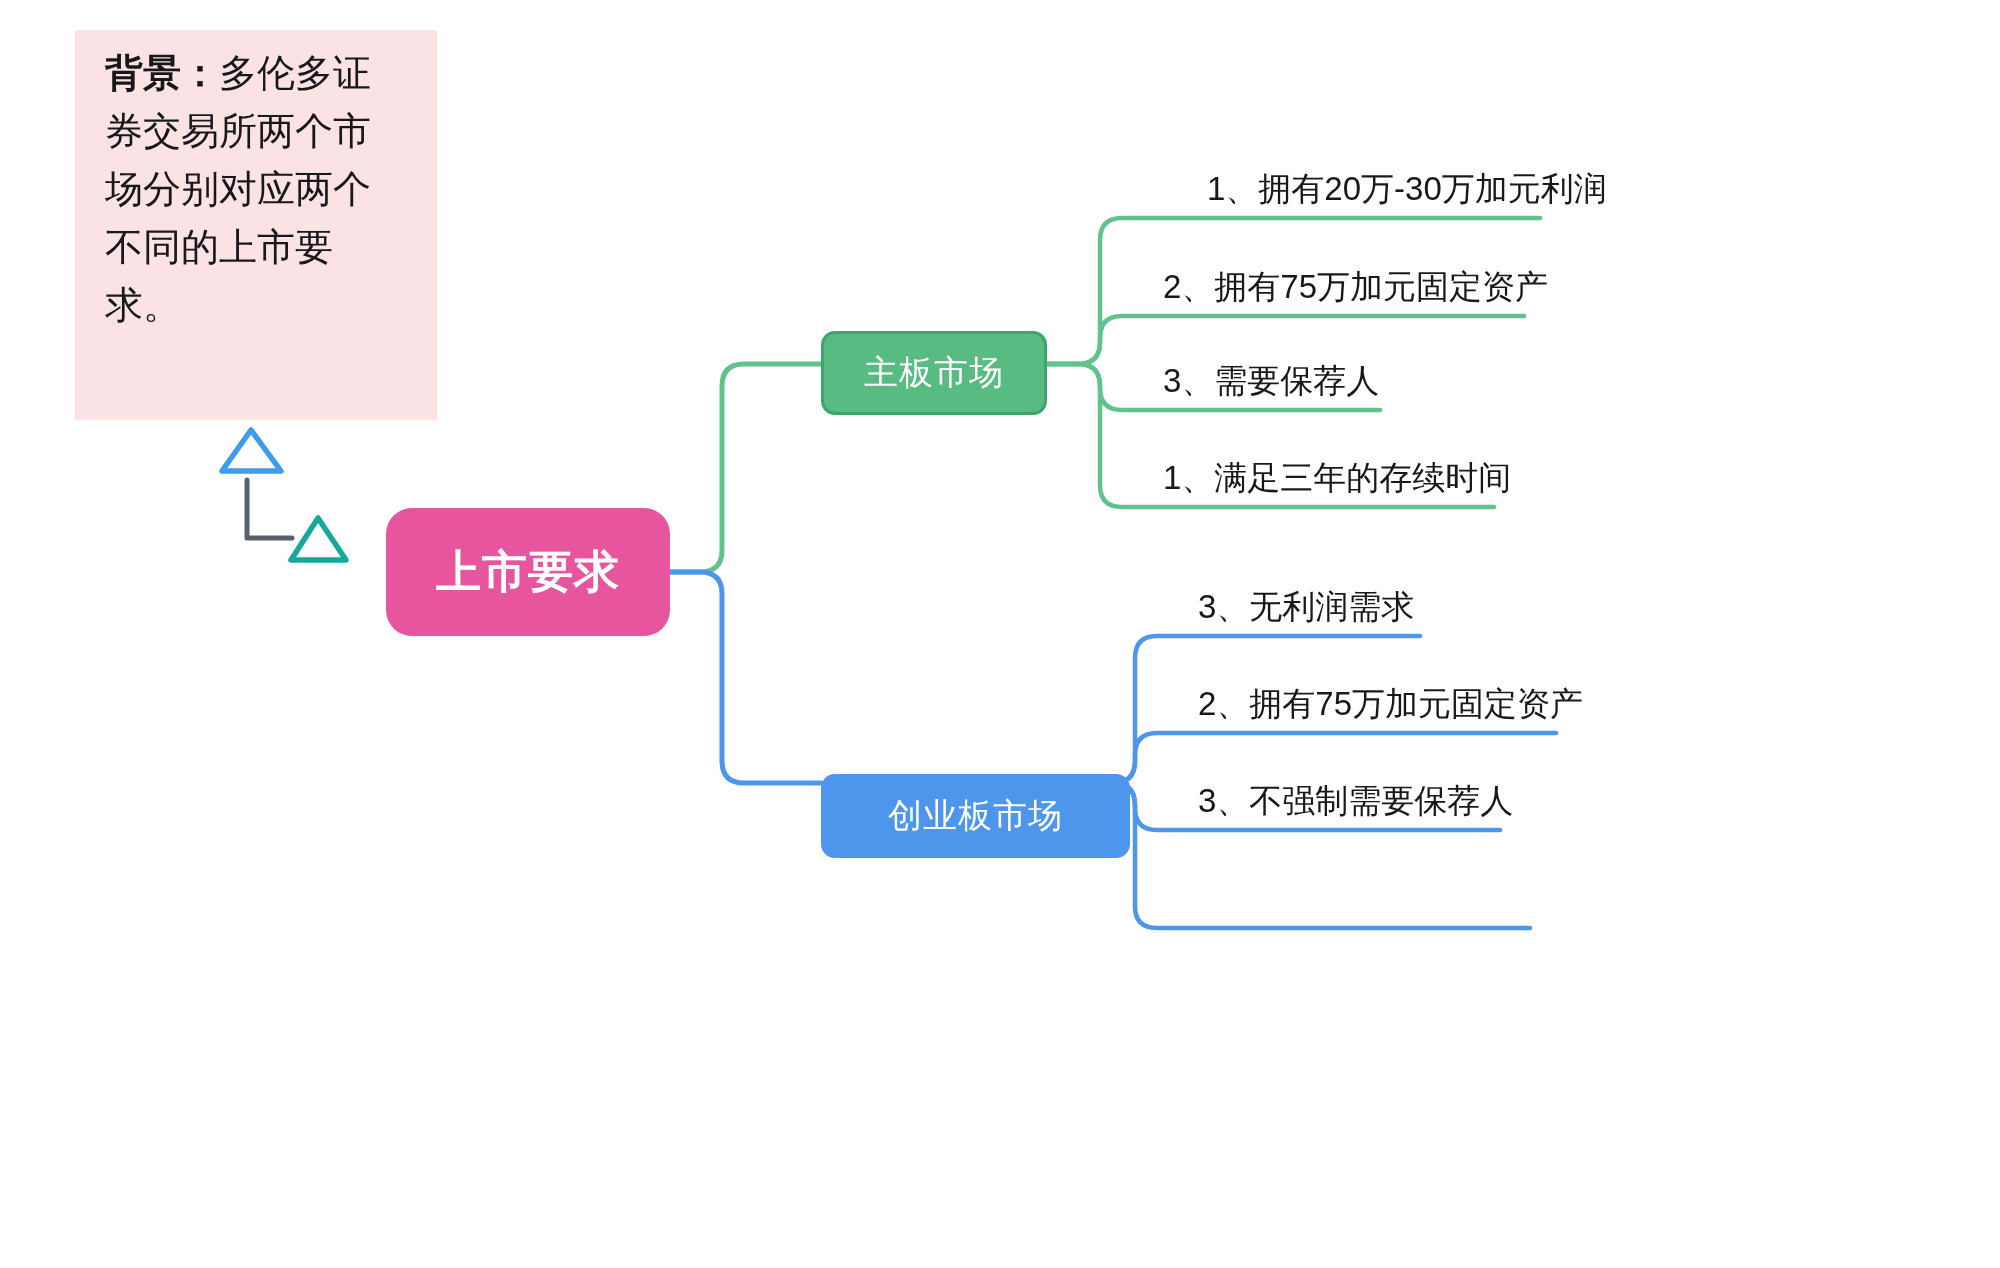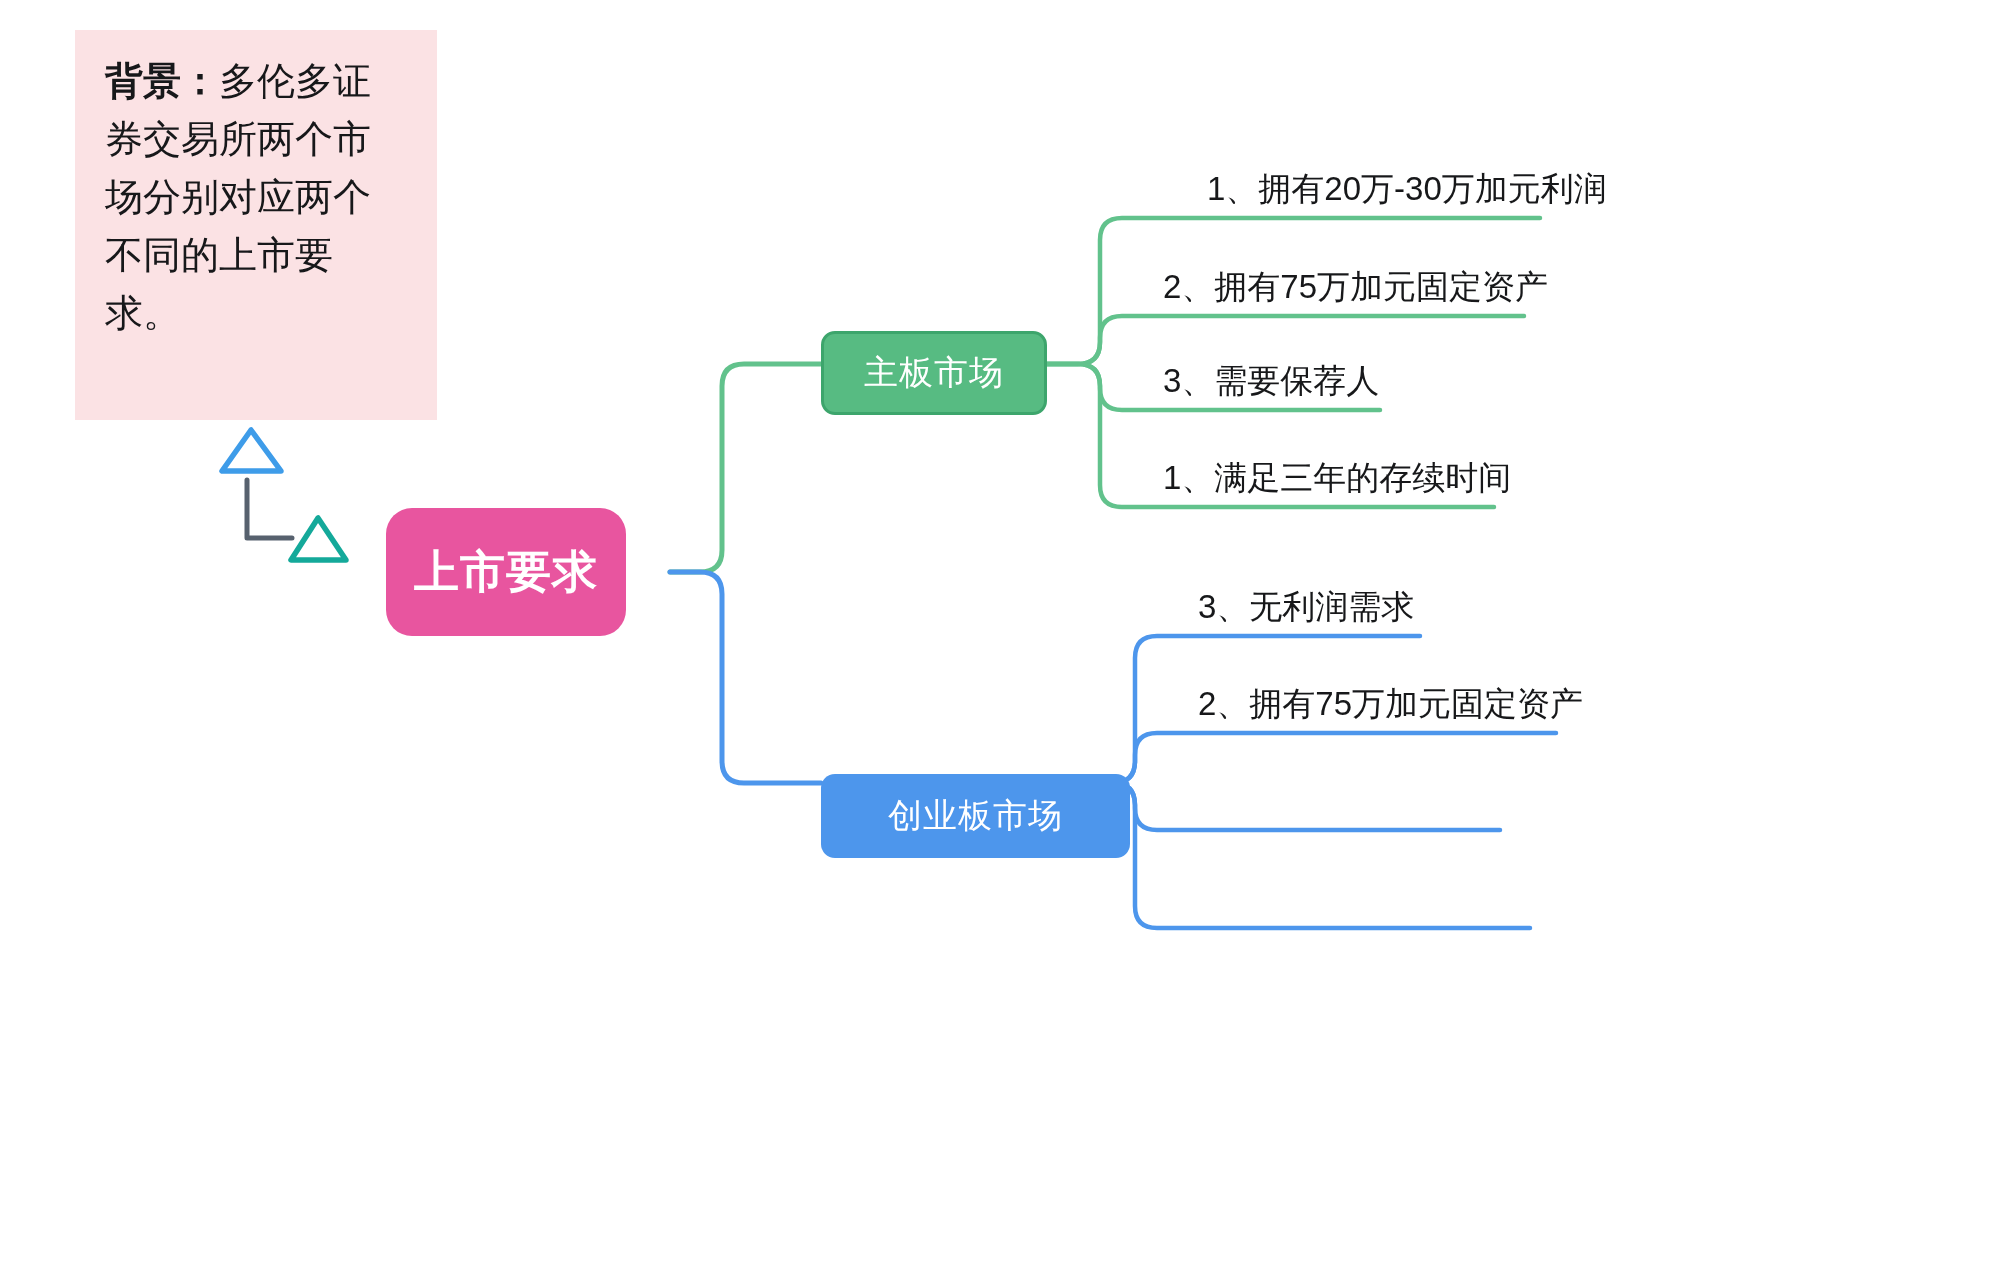--- a/index.html
+++ b/index.html
@@ -27,31 +27,31 @@
   .leafline  { stroke-width: 4.5; }
   .marker-blue { stroke: var(--marker-blue, #3E9CE9); stroke-width: 5.5; }
   .marker-teal { stroke: var(--marker-teal, #14A99A); stroke-width: 5.5; }
   .marker-conn { stroke: var(--marker-connector, #57616E); stroke-width: 5; }
 
   .note {
     position: absolute;
     left: 75px; top: 30px;
     width: 362px; height: 390px;
     background: var(--note-bg, #FBE2E4);
-    padding: 22px 56px 40px 30px;
+    padding: 14px 56px 40px 30px;
     font-size: 38px;
     line-height: 58px;
     color: var(--note-text, #17181A);
   }
   .note-title { font-weight: 700; }
 
   .root-node {
     position: absolute;
     left: 386px; top: 508px;
-    width: 240px; height: 128px;
+    width: 284px; height: 128px;
     background: var(--root-bg, #E8559F);
     border-radius: 26px;
     display: flex; align-items: center; justify-content: center;
     color: var(--root-text, #ffffff);
     font-size: 45px;
     font-weight: 700;
     letter-spacing: 1px;
   }
 
   .branch {
@@ -132,14 +132,17 @@
   <div class="leaf" style="left:1163px; top:456px;">
     <span>1、满足三年的存续时间</span>
   </div>
 
   <div class="leaf" style="left:1198px; top:585px;">
     <span>3、无利润需求</span>
   </div>
   <div class="leaf" style="left:1198px; top:682px;">
     <span>2、拥有75万加元固定资产</span>
   </div>
+  <div class="leaf" style="left:1198px; top:779px;">
+    <span>3、不强制需要保荐人</span>
+  </div>
 
 </div>
 
 </body></html>

